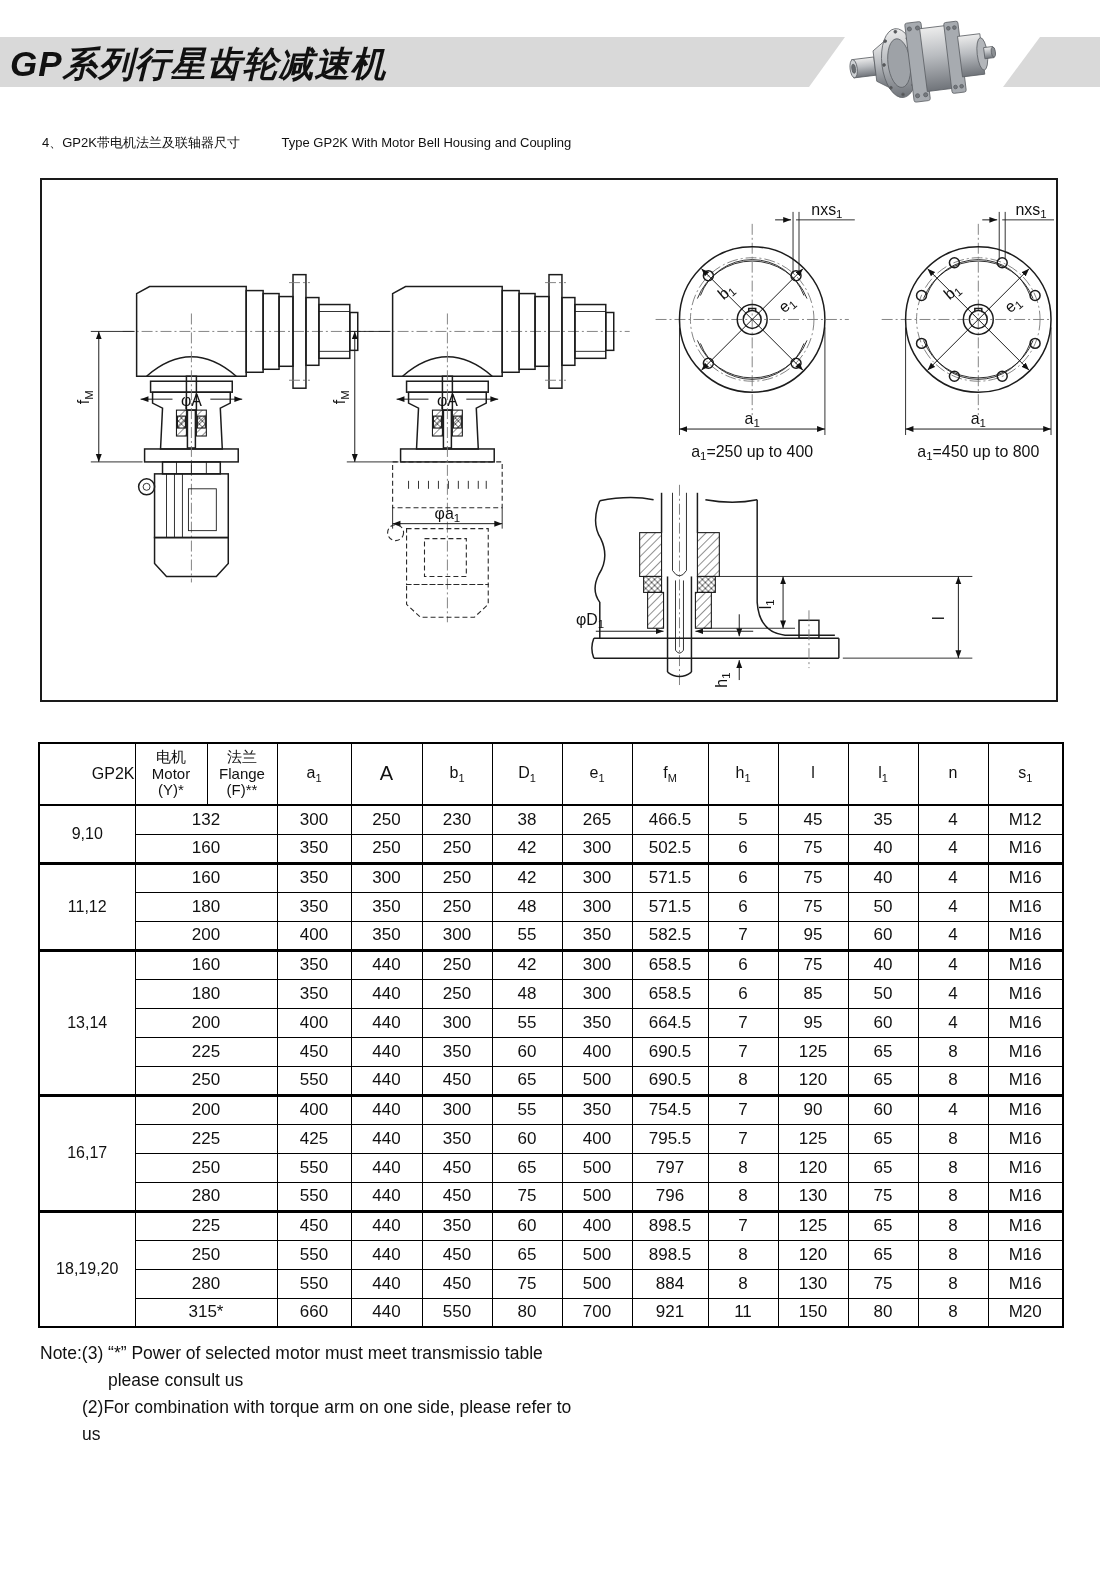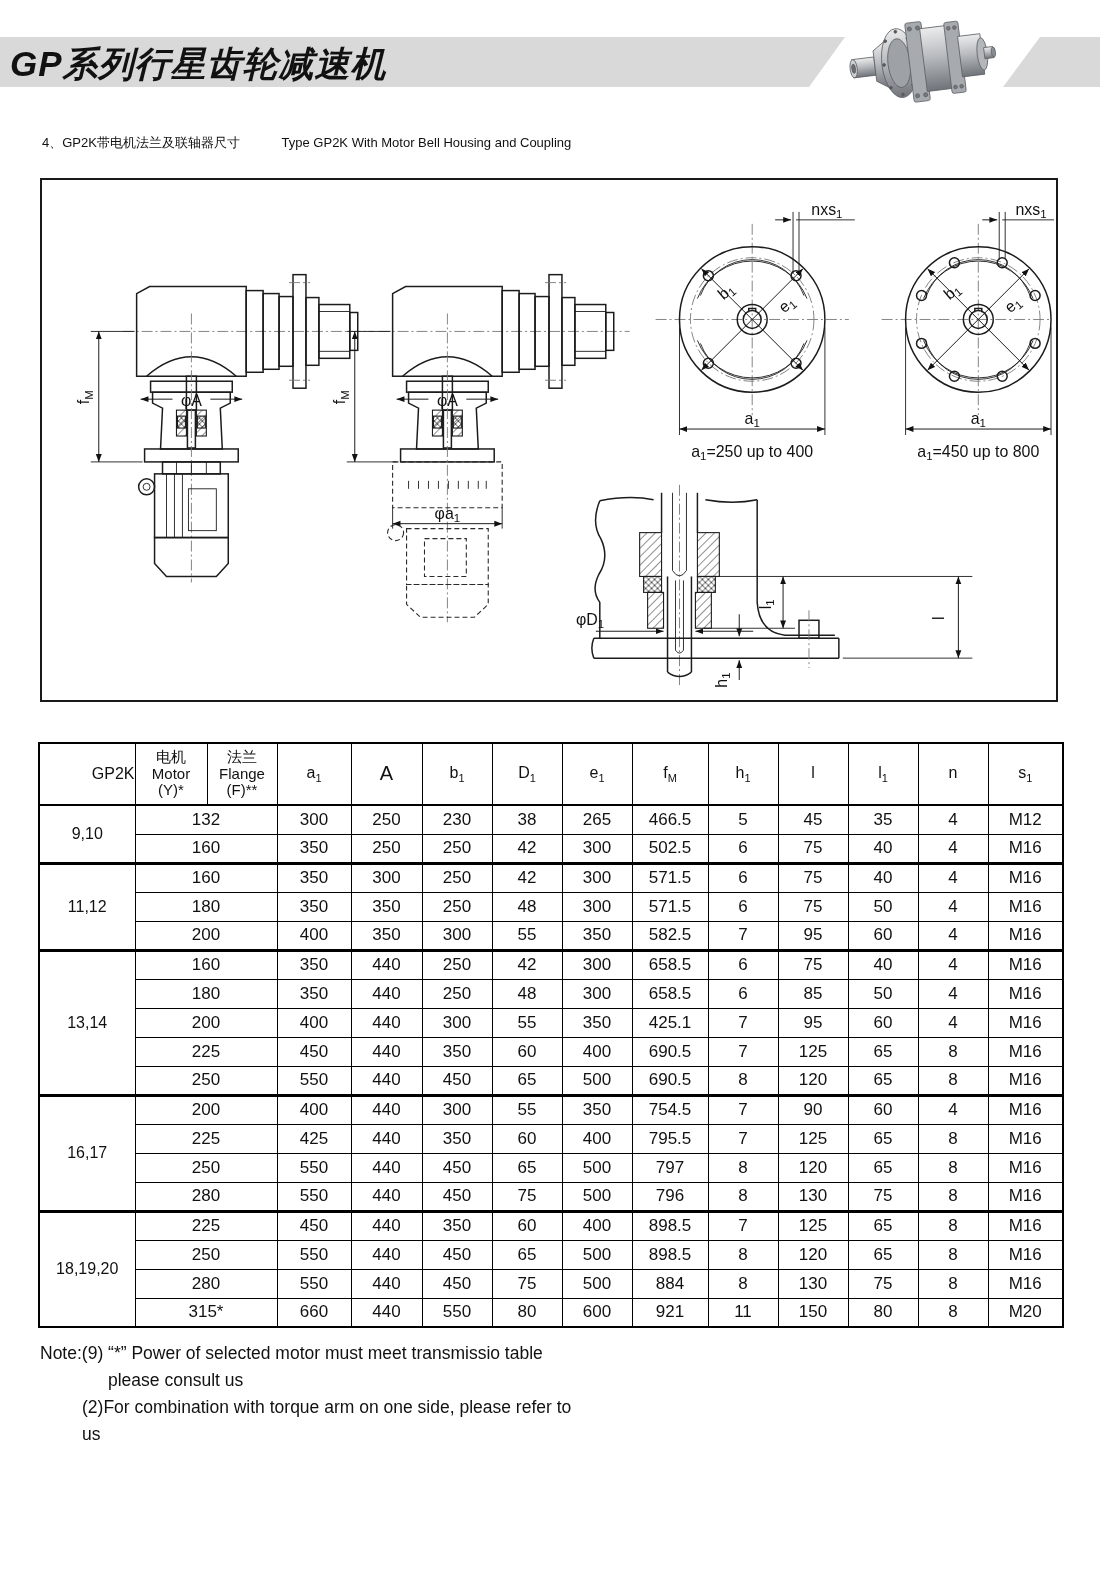--- a/index.html
+++ b/index.html
@@ -444,21 +444,21 @@
           <td>4</td>
           <td>M16</td>
         </tr>
         <tr>
           <td colspan="2">200</td>
           <td>400</td>
           <td>440</td>
           <td>300</td>
           <td>55</td>
           <td>350</td>
-          <td>425.1</td>
+          <td>664.5</td>
           <td>7</td>
           <td>95</td>
           <td>60</td>
           <td>4</td>
           <td>M16</td>
         </tr>
         <tr>
           <td colspan="2">225</td>
           <td>450</td>
           <td>440</td>
@@ -585,32 +585,32 @@
           <td>75</td>
           <td>8</td>
           <td>M16</td>
         </tr>
         <tr>
           <td colspan="2">315*</td>
           <td>660</td>
           <td>440</td>
           <td>550</td>
           <td>80</td>
-          <td>600</td>
+          <td>700</td>
           <td>921</td>
           <td>11</td>
           <td>150</td>
           <td>80</td>
           <td>8</td>
           <td>M20</td>
         </tr>
       </tbody>
   </table>
 
   <div class="notes">
     <div class="notes-en">
-      <div>Note:(9) “*” Power of selected motor must meet transmissio table</div>
+      <div>Note:(3) “*” Power of selected motor must meet transmissio table</div>
       <div class="eind2">please  consult us</div>
       <div class="eind3">(2)For combination with torque arm on one side, please refer to us</div>
     </div>
   </div>
 
 </div>
 
 </body></html>

